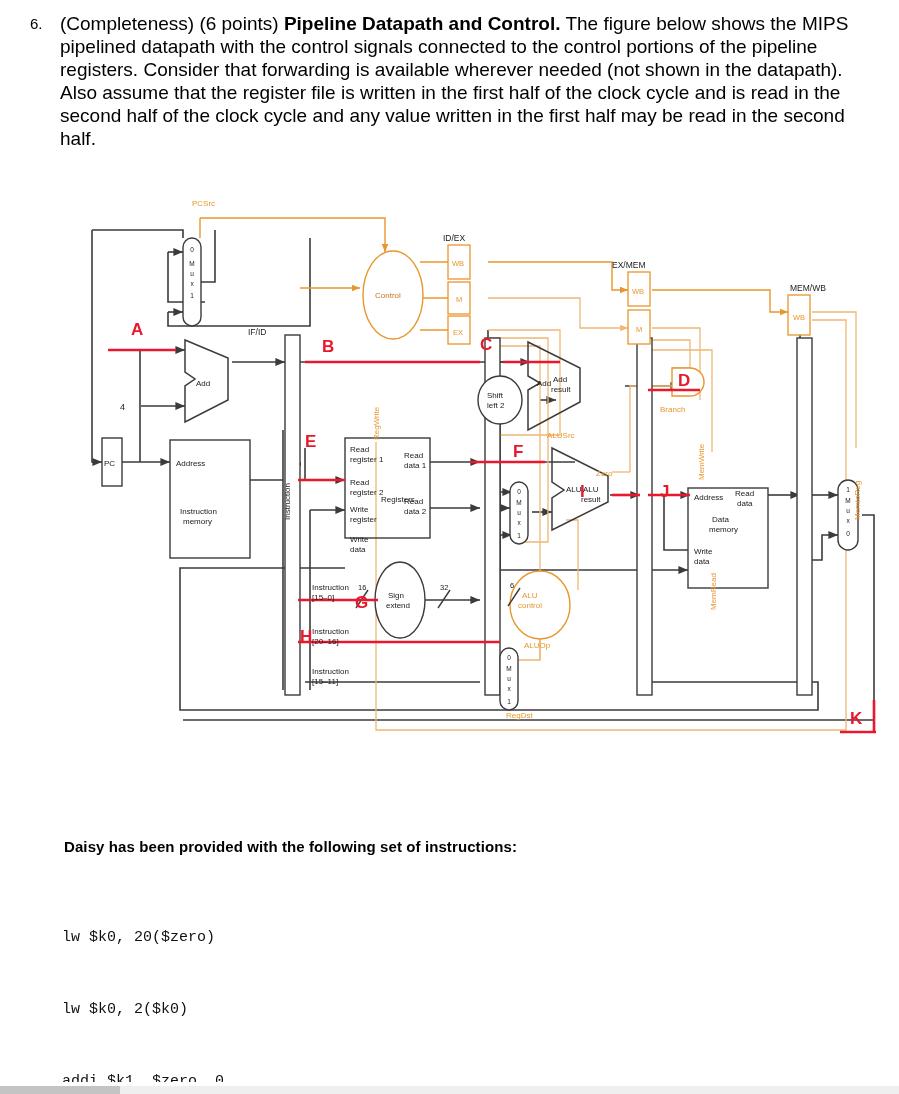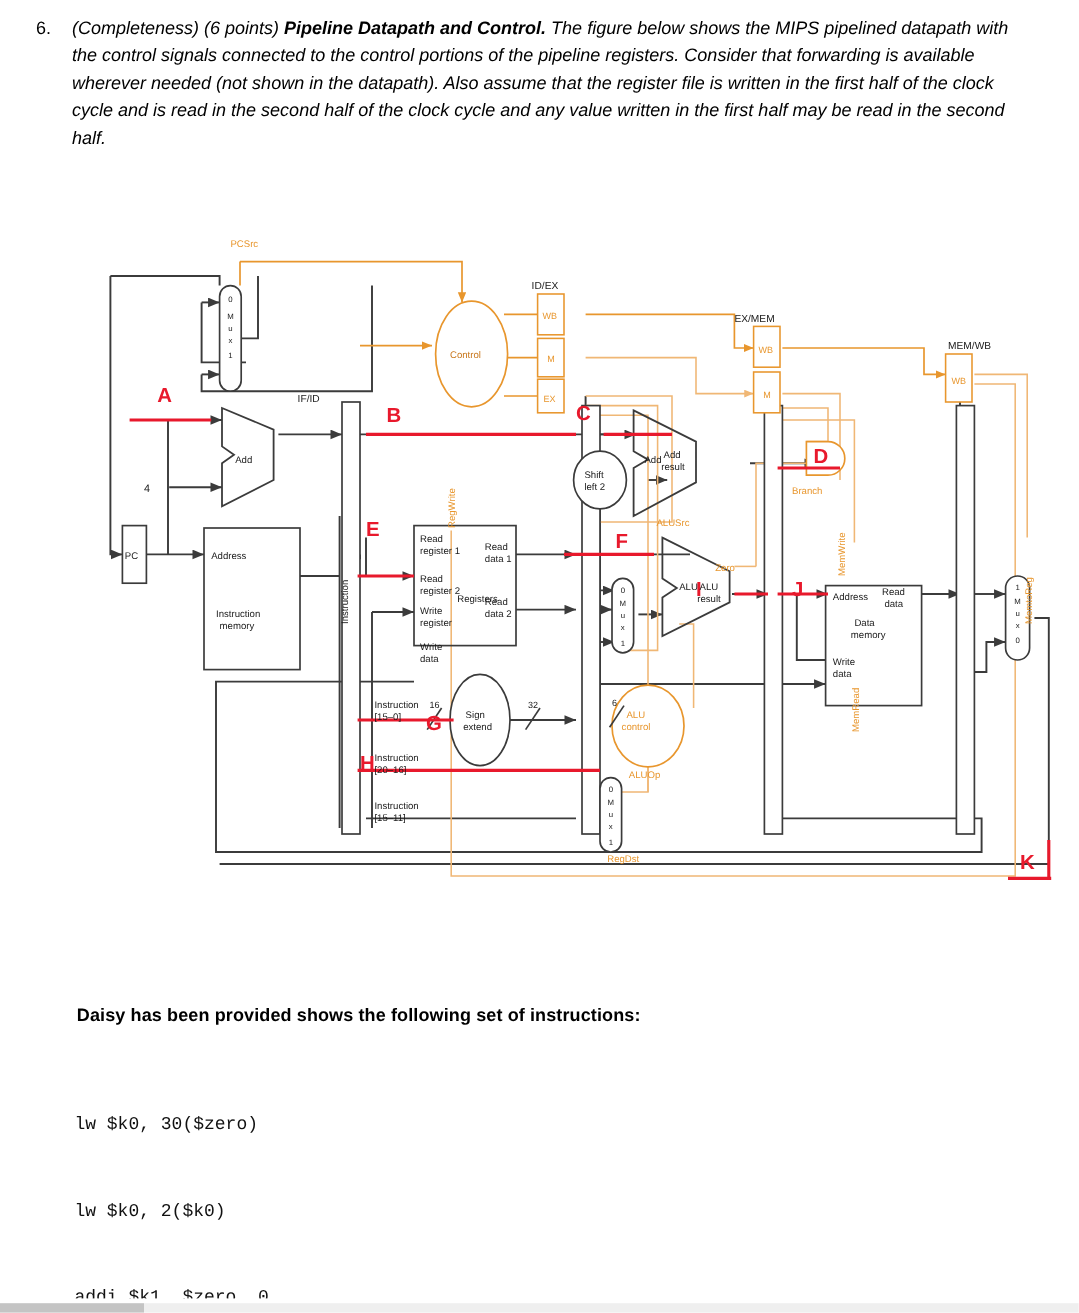--- a/index.html
+++ b/index.html
@@ -6,21 +6,21 @@
   body{
     width:899px;height:1094px;position:relative;overflow:hidden;
     font-family:"Liberation Sans", sans-serif;color:#000;
   }
   
   #question{
     position:absolute;left:30px;top:12px;width:840px;
   }
   .q-row{display:flex;align-items:flex-start;}
   .q-num{width:30px;flex:0 0 30px;font-size:15px;line-height:23px;}
-  .q-body{font-size:15px;line-height:23px;width:790px;text-align:left;font-style:italic;}
+  .q-body{font-size:19px;line-height:23px;width:790px;text-align:left;}
   .q-body b{font-weight:bold;}
   
   #figure{
     position:absolute;left:0px;top:190px;width:899px;height:560px;
   }
   #figure svg{display:block;}
   
   #daisy{
     position:absolute;left:64px;top:838px;font-size:15px;font-weight:bold;
     letter-spacing:.1px;
@@ -377,23 +377,23 @@
     <g font-size="8" fill="#e8962d">
       <text transform="translate(379,250) rotate(-90)">RegWrite</text>
       <text transform="translate(704,290) rotate(-90)">MemWrite</text>
       <text transform="translate(716,420) rotate(-90)">MemRead</text>
       <text transform="translate(860,330) rotate(-90)">MemtoReg</text>
     </g>
   </g>
 </svg>
 </div>
 
-<div id="daisy">Daisy has been provided shows the following set of instructions:</div>
+<div id="daisy">Daisy has been provided with the following set of instructions:</div>
 <div id="code">
-  <div>lw $k0, 30($zero)</div>
+  <div>lw $k0, 20($zero)</div>
   <div>lw $k0, 2($k0)</div>
   <div>addi $k1, $zero, 0</div>
   
   
   
   
   
 </div>
 
 <div id="footer-strip">

